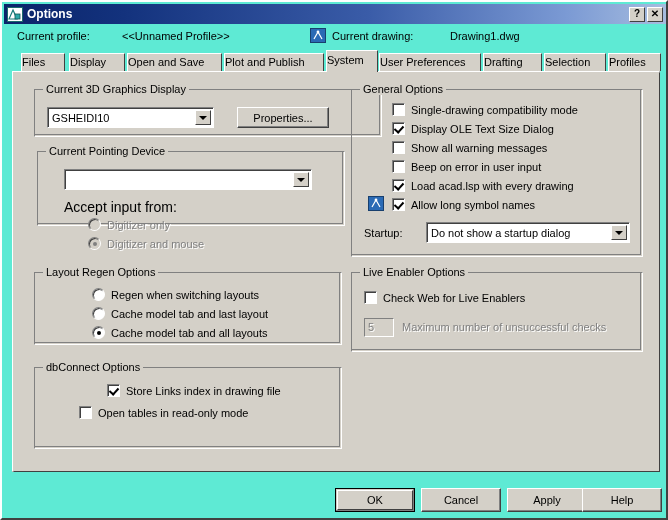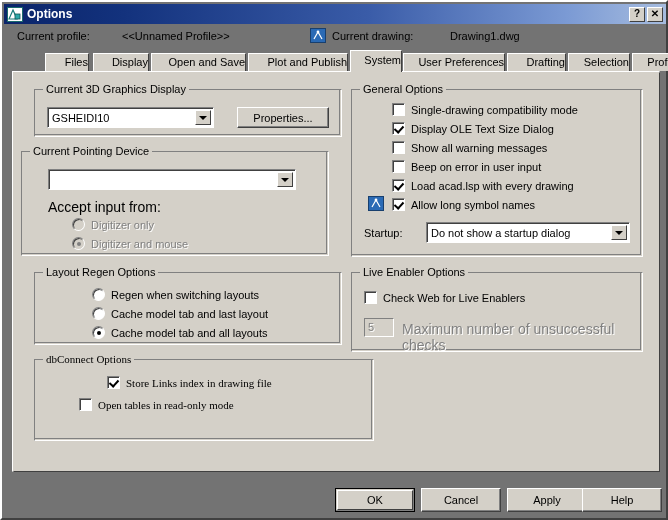--- a/index.html
+++ b/index.html
@@ -15,21 +15,21 @@
     font-size: 11px;
     color: #000;
     -webkit-font-smoothing: none;
   }
 
   
   .window {
     position: absolute;
     left: 0; top: 0;
     width: 668px; height: 520px;
-    background: #737373;
+    background: #5eead4;
     border-left: 2px solid #ffffff;
     border-top: 2px solid #ffffff;
     border-right: 2px solid #404040;
     border-bottom: 2px solid #404040;
     box-sizing: border-box;
   }
 
   
   .titlebar {
     position: absolute;
@@ -106,26 +106,25 @@
   .tab {
     position: absolute;
     top: 3px;
     height: 18px;
     background: #d4d0c8;
     border-left: 1px solid #ffffff;
     border-top: 1px solid #ffffff;
     border-right: 1px solid #404040;
     box-sizing: border-box;
     font-size: 11px;
-    text-align: right;
+    text-align: left;
     line-height: 17px;
     white-space: nowrap;
     cursor: default;
     color: #000;
-    margin-left: 24px;
   }
   .tab.active {
     top: 0px;
     height: 22px;
     line-height: 19px;
     background: #d4d0c8;
     border-left: 1px solid #ffffff;
     border-top: 1px solid #ffffff;
     border-right: 1px solid #404040;
     z-index: 5;
@@ -407,32 +406,32 @@
     <div class="tab" style="left:203px; width:100px;">Plot and Publish</div>
     <div class="tab active" style="left:305px; width:52px;">System</div>
     <div class="tab" style="left:358px; width:102px;">User Preferences</div>
     <div class="tab" style="left:462px; width:59px;">Drafting</div>
     <div class="tab" style="left:523px; width:62px;">Selection</div>
     <div class="tab" style="left:587px; width:53px;">Profiles</div>
   </div>
 
   <div class="panel">
 
-    <div class="group" style="left:21px; top:17px; width:308px; height:48px;">
+    <div class="group" style="left:21px; top:17px; width:348px; height:48px;">
       <span class="glabel">Current 3D Graphics Display</span>
       <div class="combo" style="left:12px; top:17px; width:167px; height:21px;">
         <span class="combo-text">GSHEIDI10</span>
         <span class="combo-arrow">
             <i class="arrow-glyph"></i>
           </span>
       </div>
       <button class="btn" style="left:202px; top:17px; width:92px; height:21px;">Properties...</button>
     </div>
 
-    <div class="group" style="left:8px; top:79px; width:308px; height:105px;">
+    <div class="group" style="left:24px; top:79px; width:308px; height:75px;">
       <span class="glabel">Current Pointing Device</span>
       <div class="combo" style="left:26px; top:17px; width:248px; height:21px;">
         <span class="combo-arrow">
             <i class="arrow-glyph"></i>
           </span>
       </div>
       <span style="position:absolute; left:26px; top:47px; font-size:14px;">Accept input from:</span>
       <div class="radrow disabled" style="left:50px; top:66px;">
         <span class="radio dis"></span>
         <span class="ctl-label">Digitizer only</span>
@@ -452,21 +451,21 @@
       <div class="radrow" style="left:57px; top:34px;">
         <span class="radio"></span>
         <span class="ctl-label">Cache model tab and last layout</span>
       </div>
       <div class="radrow" style="left:57px; top:53px;">
         <span class="radio checked"></span>
         <span class="ctl-label">Cache model tab and all layouts</span>
       </div>
     </div>
 
-    <div class="group" style="left:21px; top:287px; width:340px; height:82px;font-family:Liberation Serif, serif;">
+    <div class="group" style="left:21px; top:295px; width:308px; height:82px;">
       <span class="glabel">dbConnect Options</span>
       <div class="chkrow" style="left:44px; top:16px;padding-left:28px;">
         <span class="chkbox checked"></span>
         <span class="ctl-label">Store Links index in drawing file</span>
       </div>
       <div class="chkrow" style="left:44px; top:38px;">
         <span class="chkbox"></span>
         <span class="ctl-label">Open tables in read-only mode</span>
       </div>
     </div>
@@ -516,21 +515,21 @@
       </div>
     </div>
 
     <div class="group" style="left:338px; top:200px; width:292px; height:80px;">
       <span class="glabel">Live Enabler Options</span>
       <div class="chkrow" style="left:12px; top:18px;">
         <span class="chkbox"></span>
         <span class="ctl-label">Check Web for Live Enablers</span>
       </div>
       <div class="spin" style="left:12px; top:45px; width:30px; height:19px;">5</div>
-      <span class="disabled-text" style="position:absolute; left:50px; top:48px; font-size:14px;">Maximum number of unsuccessful checks</span>
+      <span class="disabled-text" style="position:absolute; left:50px; top:48px; font-size:11px;">Maximum number of unsuccessful checks</span>
     </div>
 
   </div>
 
   <div class="bottom-bar">
     <button class="btn default" style="left:333px; top:8px; width:80px; height:24px;">
       <span class="btn-inner"></span>
       <span>OK</span>
     </button>
     <button class="btn" style="left:419px; top:8px; width:80px; height:24px;">Cancel</button>

